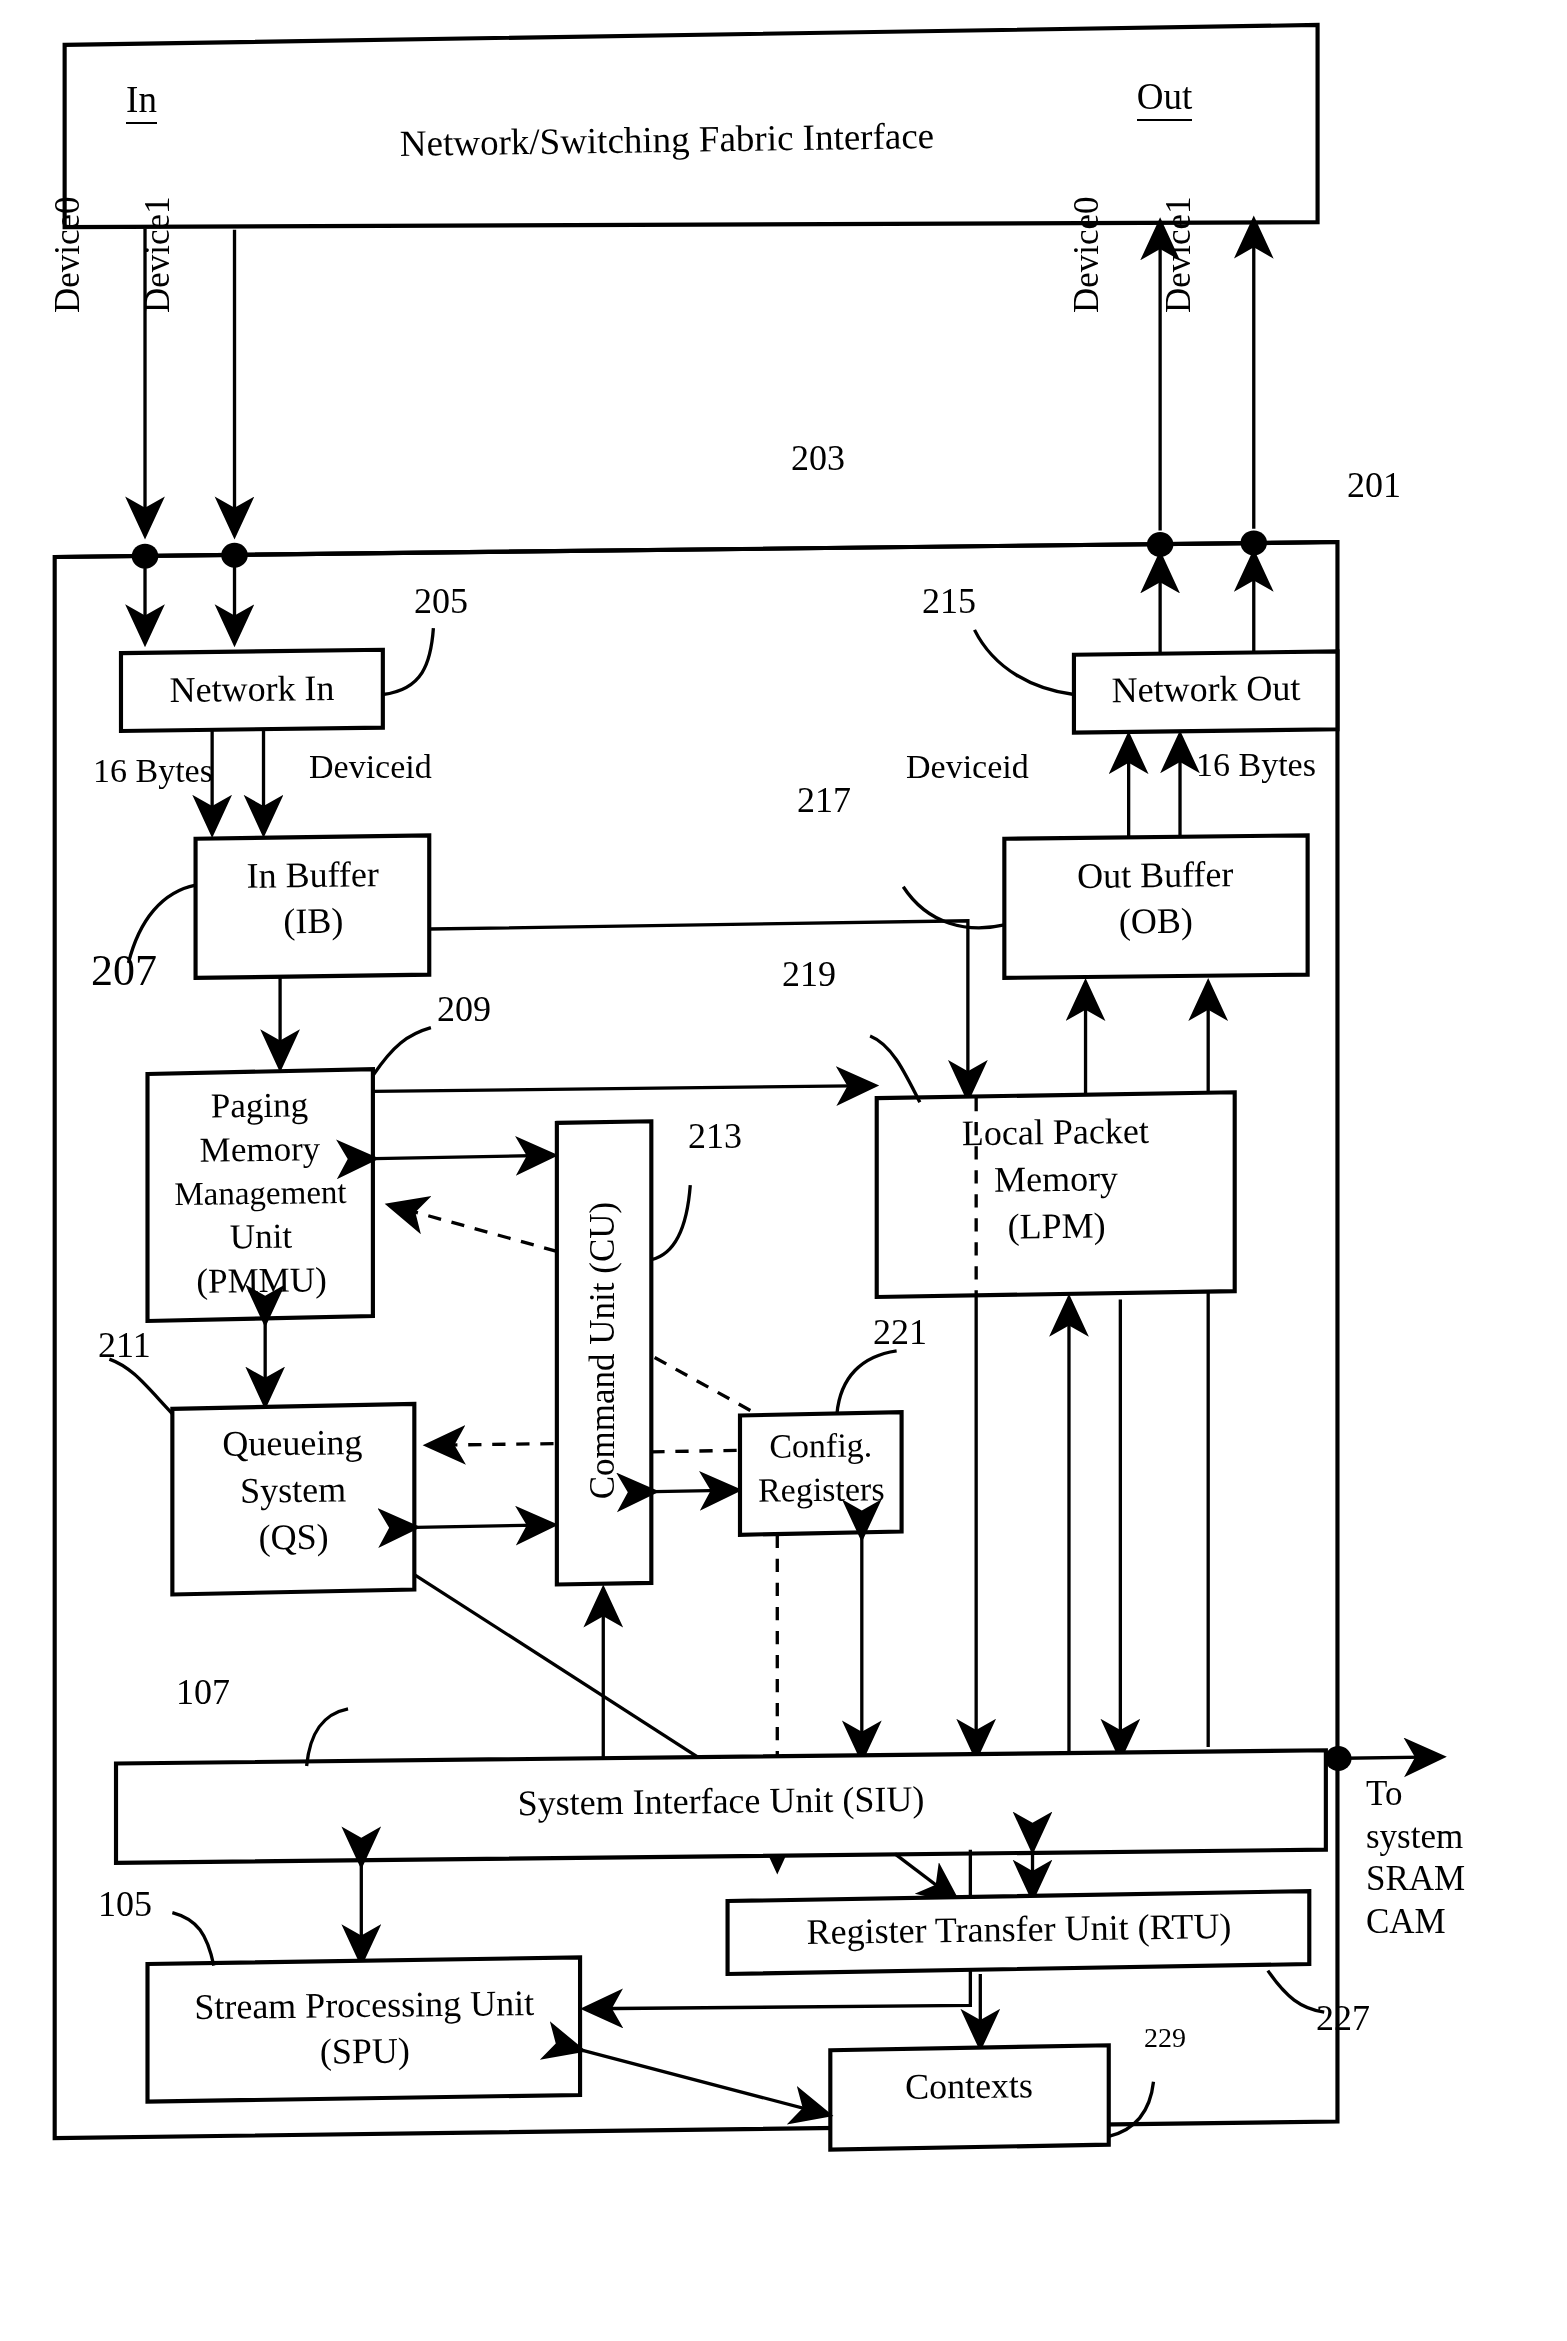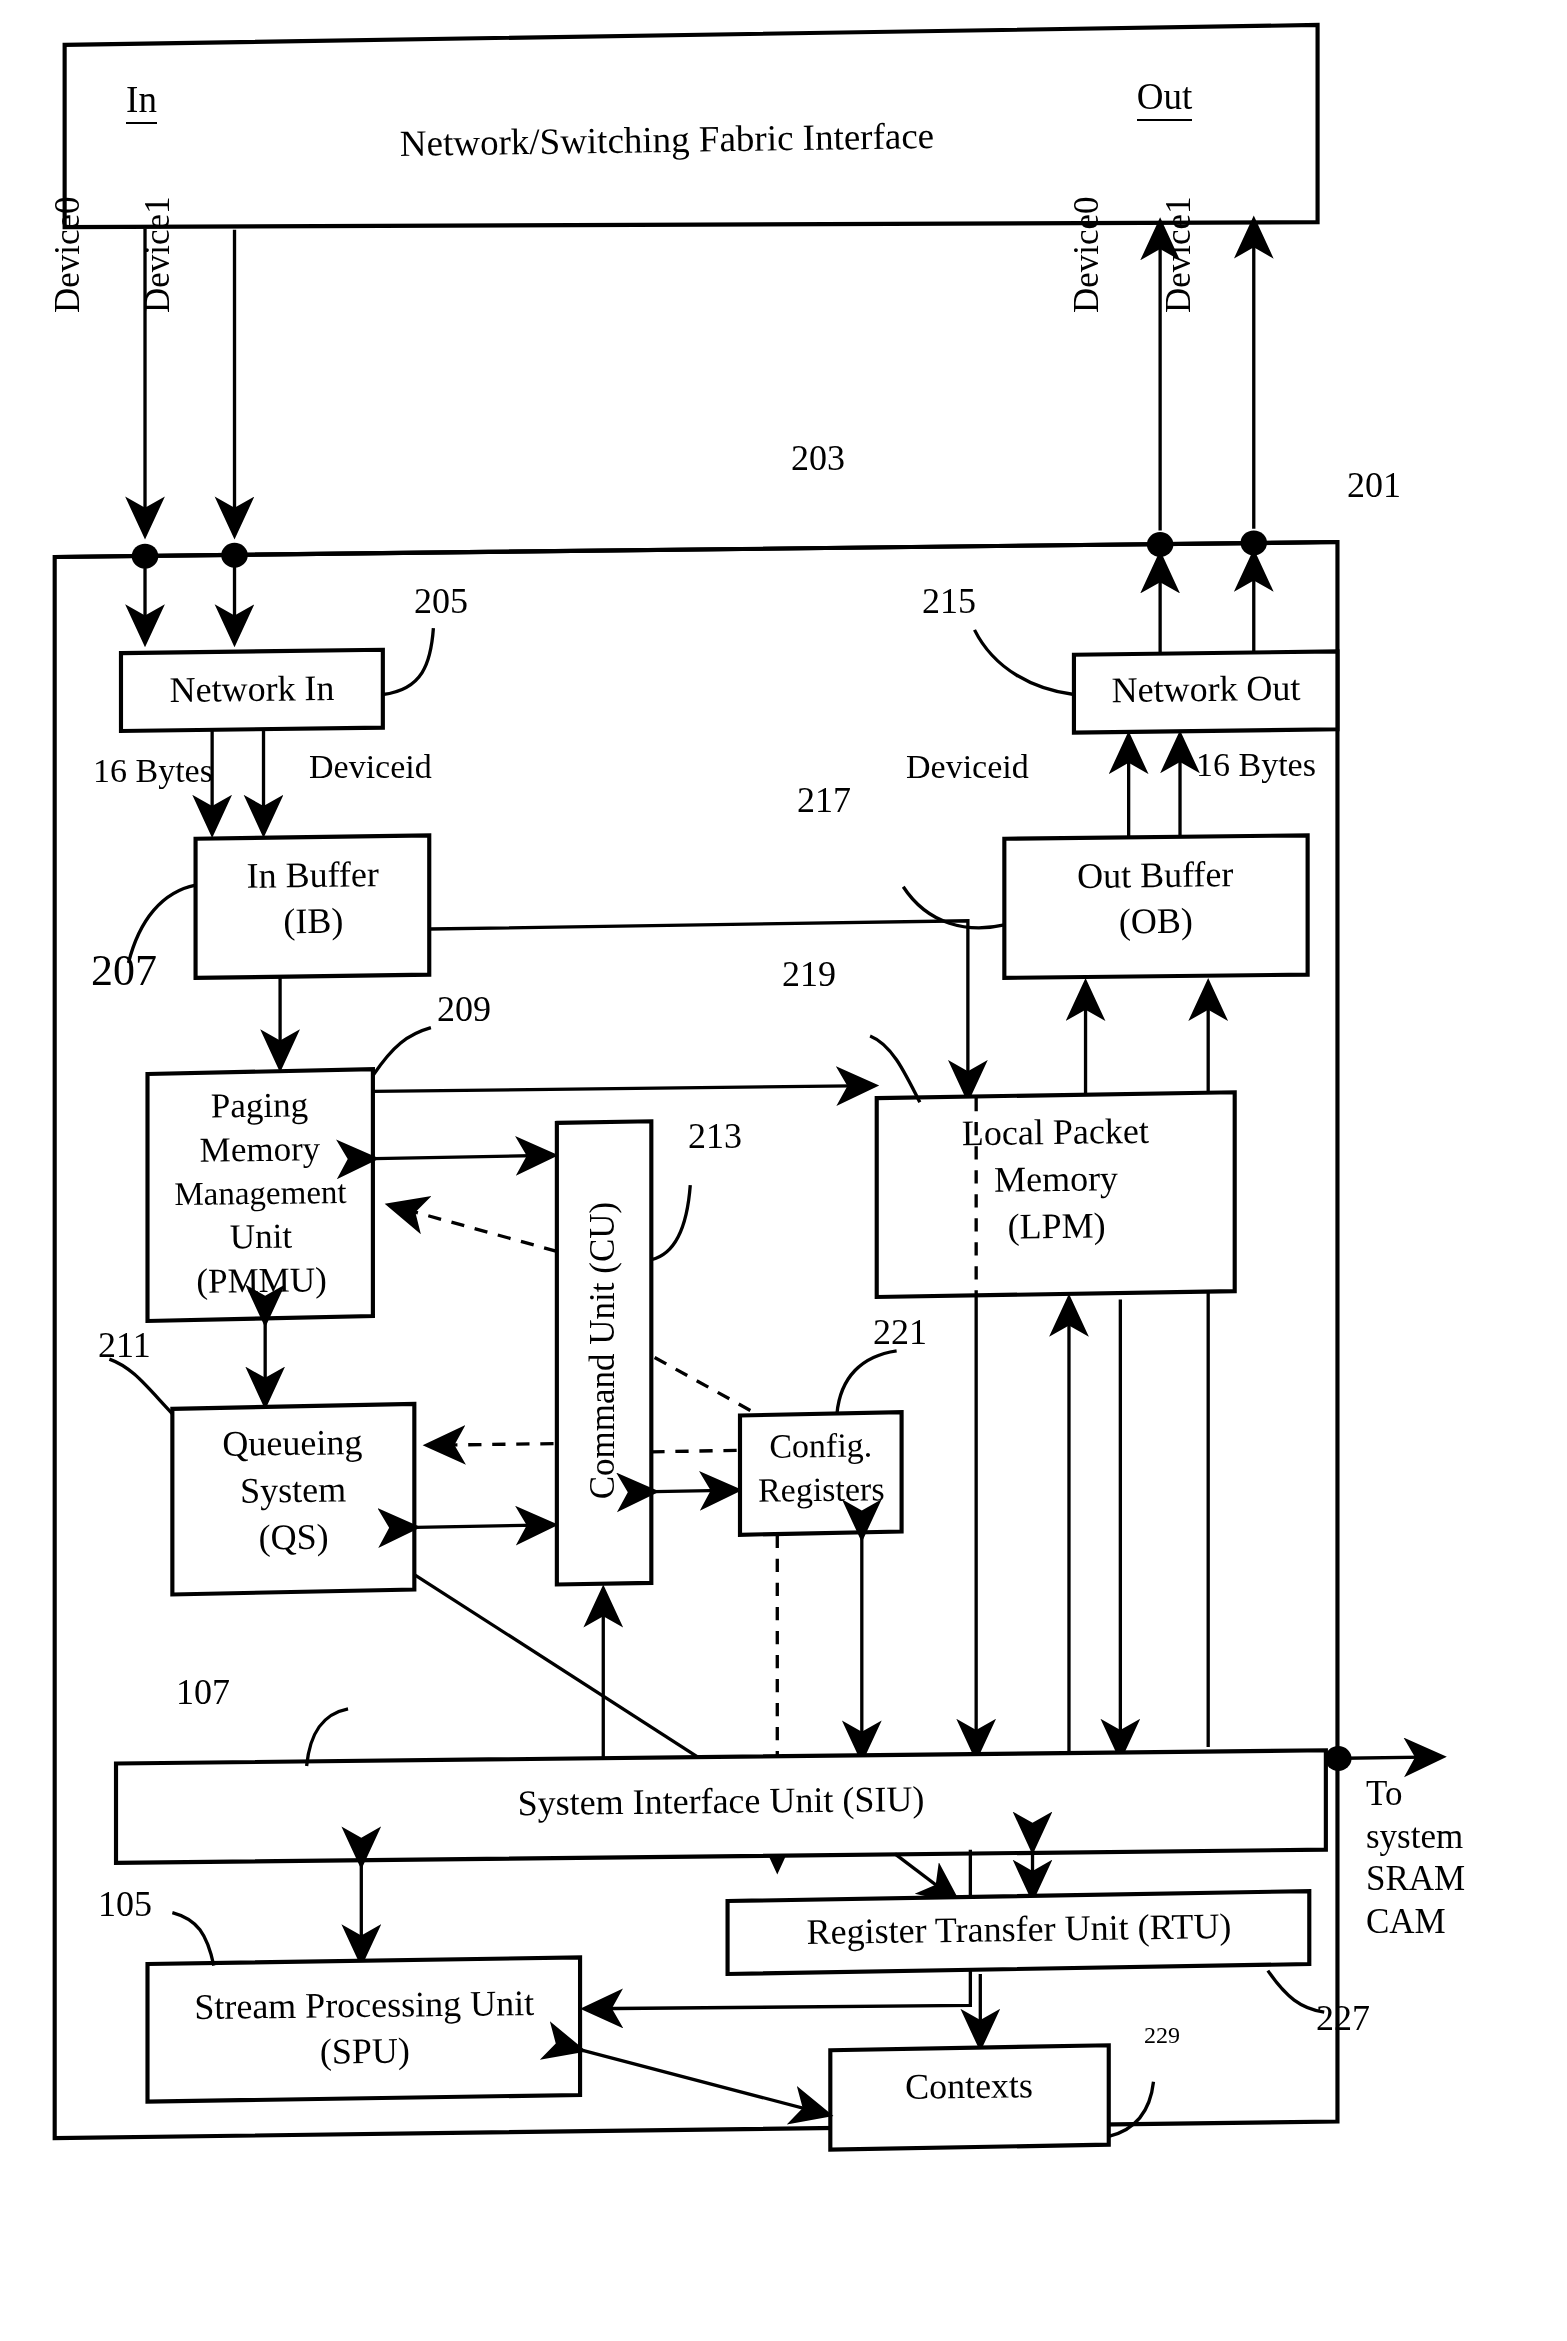--- a/index.html
+++ b/index.html
@@ -311,21 +311,21 @@
   <div style="position:absolute; left:148px; top:1982px; width:433px; text-align:center; font-size:36px; line-height:1.28; transform:rotate(-0.7deg);">
     <div>Stream Processing Unit</div>
     <div>(SPU)</div>
   </div>
   <div style="position:absolute; left:98px; top:1883px; font-size:36px;">105</div>
 
   <div style="position:absolute; left:728px; top:1908px; width:582px; text-align:center; font-size:36px; transform:rotate(-0.8deg);">Register Transfer Unit (RTU)</div>
   <div style="position:absolute; left:1316px; top:1997px; font-size:36px;">227</div>
 
   <div style="position:absolute; left:830px; top:2065px; width:278px; text-align:center; font-size:36px; transform:rotate(-0.7deg);">Contexts</div>
-  <div style="position:absolute; left:1144px; top:2022px; font-size:24px;">229</div>
+  <div style="position:absolute; left:1144px; top:2022px; font-size:28px;">229</div>
 
   <div style="position:absolute; left:1366px; top:1773px; width:157px; font-size:35px; line-height:1.22;">
     <div>To</div>
     <div>system</div>
     <div>SRAM</div>
     <div>CAM</div>
   </div>
 
 
 </div>

